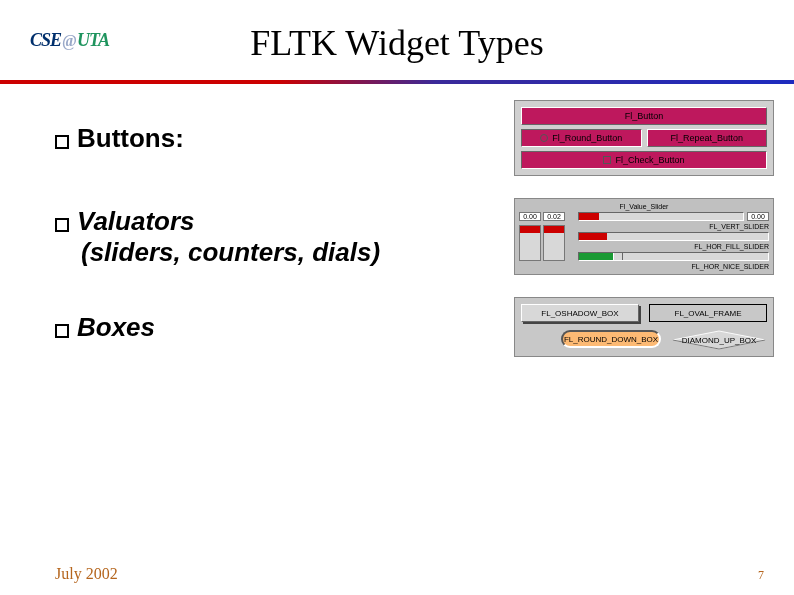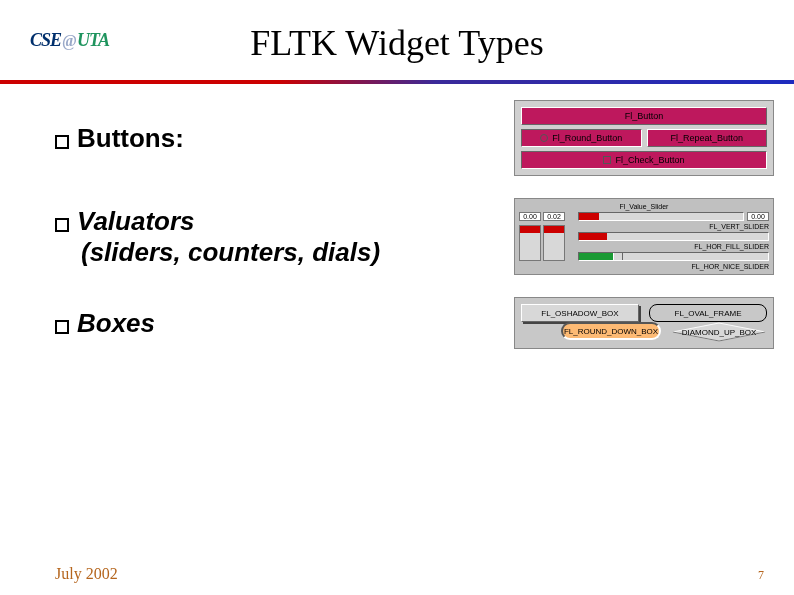--- a/index.html
+++ b/index.html
@@ -241,20 +241,21 @@
   }
   
   .boxpanel {
     background: #c8c8c8;
     border: 1px solid #888;
     padding: 6px;
     font-family: Helvetica, Arial, sans-serif;
     font-size: 8px;
     display: flex;
     flex-direction: column;
+    gap: 8px;
   }
   .box-row {
     display: flex;
     gap: 10px;
   }
   .demo-box {
     flex: 1;
     height: 18px;
     display: flex;
     align-items: center;
@@ -265,21 +266,21 @@
   .oshadow {
     background: #d8d8d8;
     border-top: 1px solid #fff;
     border-left: 1px solid #fff;
     border-right: 1px solid #666;
     border-bottom: 1px solid #666;
     box-shadow: 2px 2px 0 #444;
   }
   .ovalframe {
     border: 1px solid #000;
-    border-radius: 8px;
+    border-radius: 0;
     background: transparent;
   }
   .rounddown {
     border-top: 2px solid #555;
     border-left: 2px solid #555;
     border-right: 2px solid #fff;
     border-bottom: 2px solid #fff;
     border-radius: 10px;
     background: #fdba74;
     margin-left: 40px;

